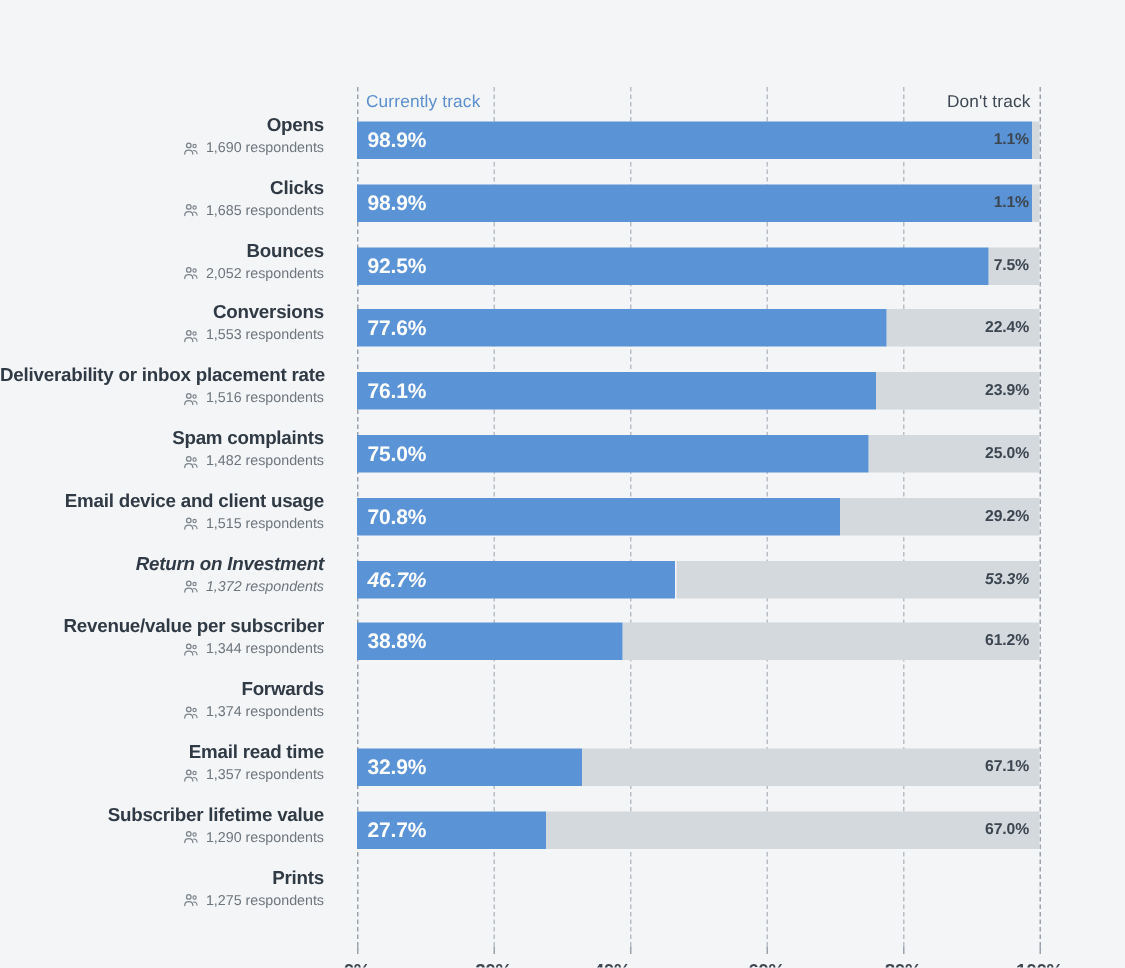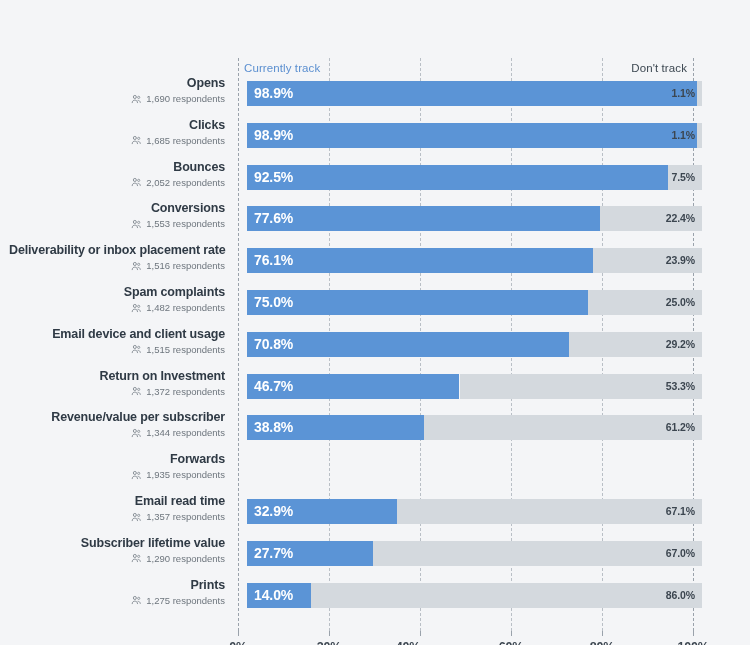--- a/index.html
+++ b/index.html
@@ -52,21 +52,21 @@
     top: 0;
     bottom: 0;
     width: 0;
     border-left: 1px dashed #b9bfc6;
   }
   .gridline.edge { border-left: 1px dashed #9aa2ab; }
 
   
   .row {
     position: absolute;
-    left: 9px;
+    left: 0;
     width: 616px;
     height: 34px;
   }
   .row-label {
     position: absolute;
     left: 0;
     top: 0;
     width: 222px;
     text-align: right;
     padding-right: 6px;
@@ -331,21 +331,21 @@
             <span>1,515 respondents</span>
           </span>
         </div>
         <div class="bar-track">
           <div class="bar-grey" style="width: 132.86px;"></div>
           <div class="bar-blue" style="width: 322.14px;"></div>
           <span class="val-left">70.8%</span>
           <span class="val-right">29.2%</span>
         </div>
       </div>
-      <div class="row" style="top: 340.6px;">
+      <div class="row" style="top: 340.6px; font-style: italic;">
         <div class="row-label">
           <span class="row-title">Return on Investment</span>
           <span class="row-sub">
             <span class="people-icon">
               <svg viewBox="0 0 16 16" width="11" height="11" aria-hidden="true">
                 <circle cx="5.6" cy="4.3" r="2.2" fill="none" stroke="#7c848c" stroke-width="1.25"></circle>
                 <path d="M1.7 12.6c0-2.3 1.8-3.7 3.9-3.7s3.9 1.4 3.9 3.7" fill="none" stroke="#7c848c" stroke-width="1.25" stroke-linecap="round"></path>
                 <circle cx="11.2" cy="4.9" r="1.6" fill="none" stroke="#7c848c" stroke-width="1.1"></circle>
                 <path d="M10.1 9.2c2 0 3.5 1.2 3.5 3.2" fill="none" stroke="#7c848c" stroke-width="1.1" stroke-linecap="round"></path>
               </svg>
@@ -387,21 +387,21 @@
           <span class="row-title">Forwards</span>
           <span class="row-sub">
             <span class="people-icon">
               <svg viewBox="0 0 16 16" width="11" height="11" aria-hidden="true">
                 <circle cx="5.6" cy="4.3" r="2.2" fill="none" stroke="#7c848c" stroke-width="1.25"></circle>
                 <path d="M1.7 12.6c0-2.3 1.8-3.7 3.9-3.7s3.9 1.4 3.9 3.7" fill="none" stroke="#7c848c" stroke-width="1.25" stroke-linecap="round"></path>
                 <circle cx="11.2" cy="4.9" r="1.6" fill="none" stroke="#7c848c" stroke-width="1.1"></circle>
                 <path d="M10.1 9.2c2 0 3.5 1.2 3.5 3.2" fill="none" stroke="#7c848c" stroke-width="1.1" stroke-linecap="round"></path>
               </svg>
             </span>
-            <span>1,935 respondents</span>
+            <span>1,374 respondents</span>
           </span>
         </div>
       </div>
       <div class="row" style="top: 466px;">
         <div class="row-label">
           <span class="row-title">Email read time</span>
           <span class="row-sub">
             <span class="people-icon">
               <svg viewBox="0 0 16 16" width="11" height="11" aria-hidden="true">
                 <circle cx="5.6" cy="4.3" r="2.2" fill="none" stroke="#7c848c" stroke-width="1.25"></circle>
@@ -449,26 +449,20 @@
             <span class="people-icon">
               <svg viewBox="0 0 16 16" width="11" height="11" aria-hidden="true">
                 <circle cx="5.6" cy="4.3" r="2.2" fill="none" stroke="#7c848c" stroke-width="1.25"></circle>
                 <path d="M1.7 12.6c0-2.3 1.8-3.7 3.9-3.7s3.9 1.4 3.9 3.7" fill="none" stroke="#7c848c" stroke-width="1.25" stroke-linecap="round"></path>
                 <circle cx="11.2" cy="4.9" r="1.6" fill="none" stroke="#7c848c" stroke-width="1.1"></circle>
                 <path d="M10.1 9.2c2 0 3.5 1.2 3.5 3.2" fill="none" stroke="#7c848c" stroke-width="1.1" stroke-linecap="round"></path>
               </svg>
             </span>
             <span>1,275 respondents</span>
           </span>
-        </div>
-        <div class="bar-track">
-          <div class="bar-grey" style="width: 391.3px;"></div>
-          <div class="bar-blue" style="width: 63.7px;"></div>
-          <span class="val-left">14.0%</span>
-          <span class="val-right">86.0%</span>
         </div>
       </div>
     </div>
 
   <div id="x-axis">
       <div class="tick-mark" style="left: 0px;"></div>
       <div class="tick-text" style="left: 0px;">0%</div>
       <div class="tick-mark" style="left: 91px;"></div>
       <div class="tick-text" style="left: 91px;">20%</div>
       <div class="tick-mark" style="left: 182px;"></div>

